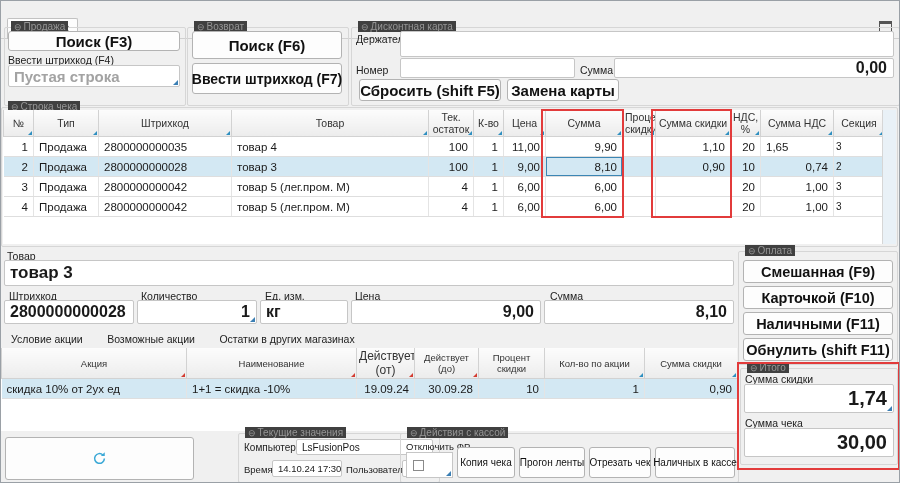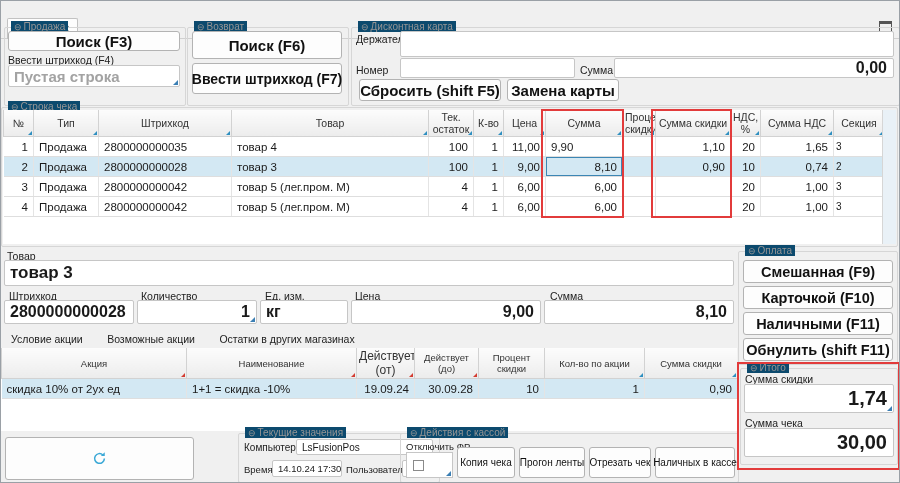--- a/index.html
+++ b/index.html
@@ -7,21 +7,21 @@
     box-sizing:border-box;overflow:hidden;font-family:"Liberation Sans",sans-serif;color:#1a1a1a;}
   
   .tabbar{position:absolute;left:0;top:0;width:100%;height:22px;background:#f0f0f0;border-bottom:1px solid #d0d0d0;margin-top:15px;}
   .tab{position:absolute;left:6px;top:2px;height:20px;background:#fdfdfd;border:1px solid #c2c2c2;border-bottom:none;
     border-radius:2px 2px 0 0;display:flex;align-items:center;padding:0 8px;gap:6px;font-size:11px;}
   .tab-icon{width:9px;height:9px;border:1px solid #4a90c8;border-top:3px solid #4a90c8;background:#fff;display:inline-block;}
   .tab-close{font-size:12px;font-weight:bold;color:#333;cursor:pointer;line-height:10px;}
   .win-restore{position:absolute;right:7px;top:5px;width:11px;height:9px;border:1px solid #555;border-top:3px solid #555;background:transparent;}
   
   .group{position:absolute;border:1px solid #d6d6d6;border-radius:2px;}
-  .legend{position:absolute;top:-7px;left:6px;background:#0c4a6e;padding:0 3px;font-size:10px;color:#959595;white-space:nowrap;}
+  .legend{position:absolute;top:-7px;left:6px;background:#404040;padding:0 3px;font-size:10px;color:#959595;white-space:nowrap;}
   .legend .coll{margin-right:2px;font-size:9px;}
   
   .btn{position:absolute;background:#fdfdfd;border:1px solid #b3b3b3;border-radius:3px;display:flex;align-items:center;
     justify-content:center;font-weight:bold;color:#111;cursor:pointer;box-sizing:border-box;white-space:nowrap;}
   .field{position:absolute;background:#ffffff;border:1px solid #c6c6c6;border-radius:2px;box-sizing:border-box;
     font-size:16px;font-weight:bold;display:flex;align-items:center;overflow:hidden;white-space:nowrap;}
   .field.right{justify-content:flex-end;padding-right:6px;}
   .field.left{padding-left:5px;}
   .lbl{position:absolute;font-size:10.5px;color:#222;white-space:nowrap;}
   .corner{position:relative;}
@@ -135,25 +135,25 @@
           </thead>
           <tbody>
             <tr>
               <td style="text-align: right;">1</td>
               <td style="text-align: left;">Продажа</td>
               <td style="text-align: left;">2800000000035</td>
               <td style="text-align: left;">товар 4</td>
               <td style="text-align: right;">100</td>
               <td style="text-align: right;">1</td>
               <td style="text-align: right;">11,00</td>
-              <td style="">9,90</td>
+              <td style="text-align: right;">9,90</td>
               <td style="text-align: right;"></td>
               <td style="text-align: right;">1,10</td>
               <td style="text-align: right;">20</td>
-              <td style="text-align: right;">1,65</td>
+              <td style="">1,65</td>
               <td class="small" style="text-align: left;">3</td>
             </tr>
             <tr class="selected">
               <td style="text-align: right;">2</td>
               <td style="text-align: left;">Продажа</td>
               <td style="text-align: left;">2800000000028</td>
               <td style="text-align: left;">товар 3</td>
               <td style="text-align: right;">100</td>
               <td style="text-align: right;">1</td>
               <td style="text-align: right;">9,00</td>

